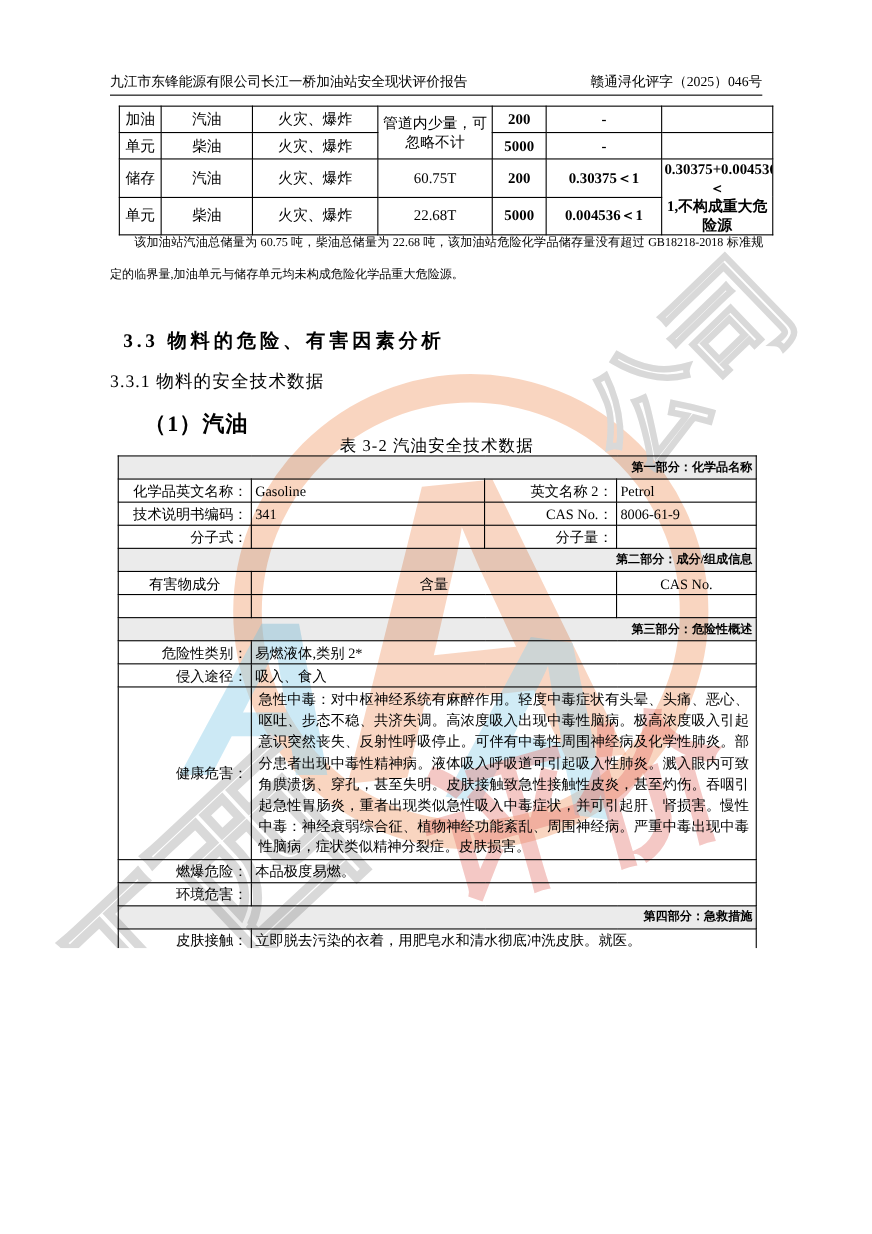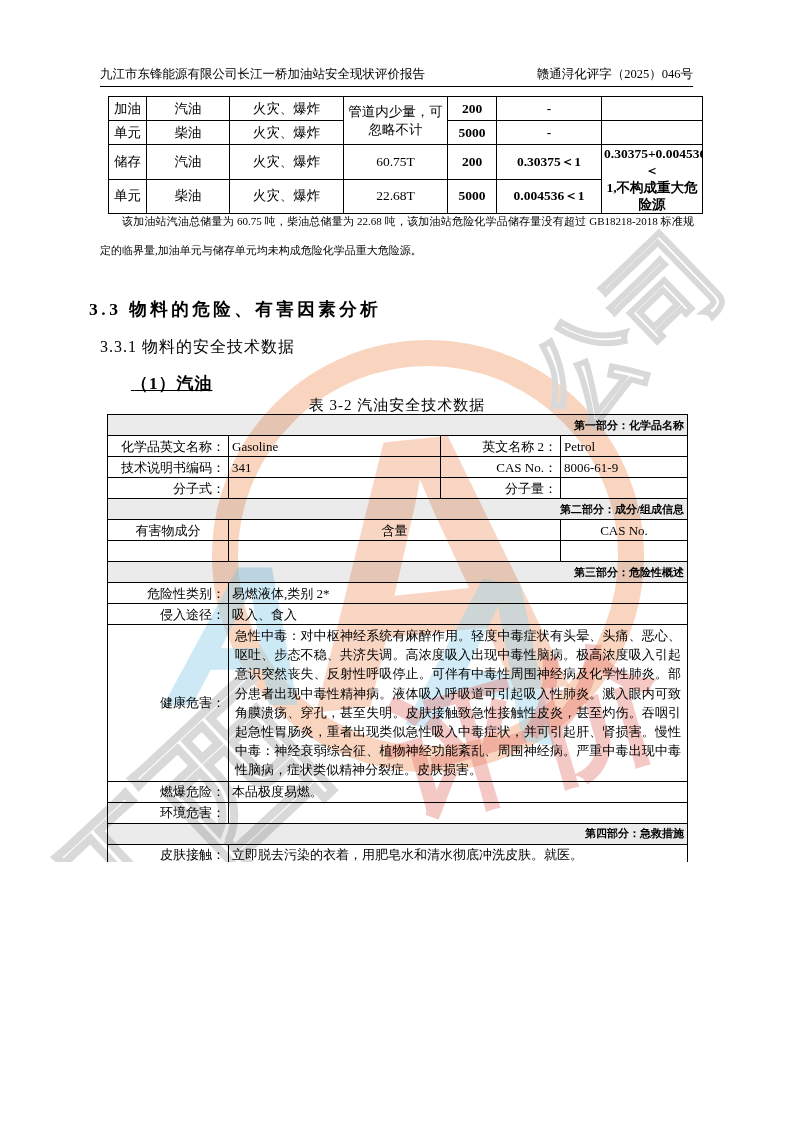--- a/index.html
+++ b/index.html
@@ -12,23 +12,23 @@
   .hdr-rule{position:absolute;left:100px;right:100px;top:86px;border-top:1.5px solid #000;}
   
   table{border-collapse:collapse;table-layout:fixed;}
   .ttable{position:absolute;left:108px;top:96px;width:594px;font-size:13.5px;}
   .ttable td{border:1px solid #000;text-align:center;vertical-align:middle;height:23px;padding:0 2px;overflow:hidden;}
   .b{font-weight:bold;}
   .concl{font-weight:bold;text-align:left;line-height:17px;}
   
   .para{position:absolute;left:100px;width:594px;top:196px;font-size:11px;line-height:29px;text-indent:2em;text-align:justify;}
   
-  .h1{position:absolute;left:89px;top:297px;font-size:17.5px;font-weight:bold;letter-spacing:3.5px;text-align:center;}
+  .h1{position:absolute;left:112px;top:297px;font-size:17.5px;font-weight:bold;letter-spacing:3.5px;text-align:center;}
   .h2{position:absolute;left:100px;top:337px;font-size:16px;font-weight:normal;letter-spacing:1px;}
-  .h3{position:absolute;left:131px;top:372px;font-size:17px;font-weight:bold;letter-spacing:1px;text-decoration:underline;}
+  .h3{position:absolute;left:131px;top:372px;font-size:20px;font-weight:bold;letter-spacing:1px;}
   .caption{position:absolute;left:100px;width:594px;top:396px;font-size:15px;font-weight:normal;text-align:center;letter-spacing:1px;}
   
   .msds{position:absolute;left:107px;top:414px;width:580px;font-size:13px;}
   .msds td,.msds th{border:1px solid #000;height:20px;line-height:19px;padding:0 3px;vertical-align:middle;overflow:hidden;}
   .msds th.sec{background:#ebebeb;font-weight:bold;text-align:right;font-size:11px;border-top-width:1.5px;border-bottom-width:1.5px;}
   .msds td.lab{text-align:right;white-space:nowrap;}
   .msds td.val{text-align:left;}
   .msds td.ctr{text-align:center;}
   .msds td.just{text-align:justify;line-height:19.2px;padding:1px 6px;}
   

